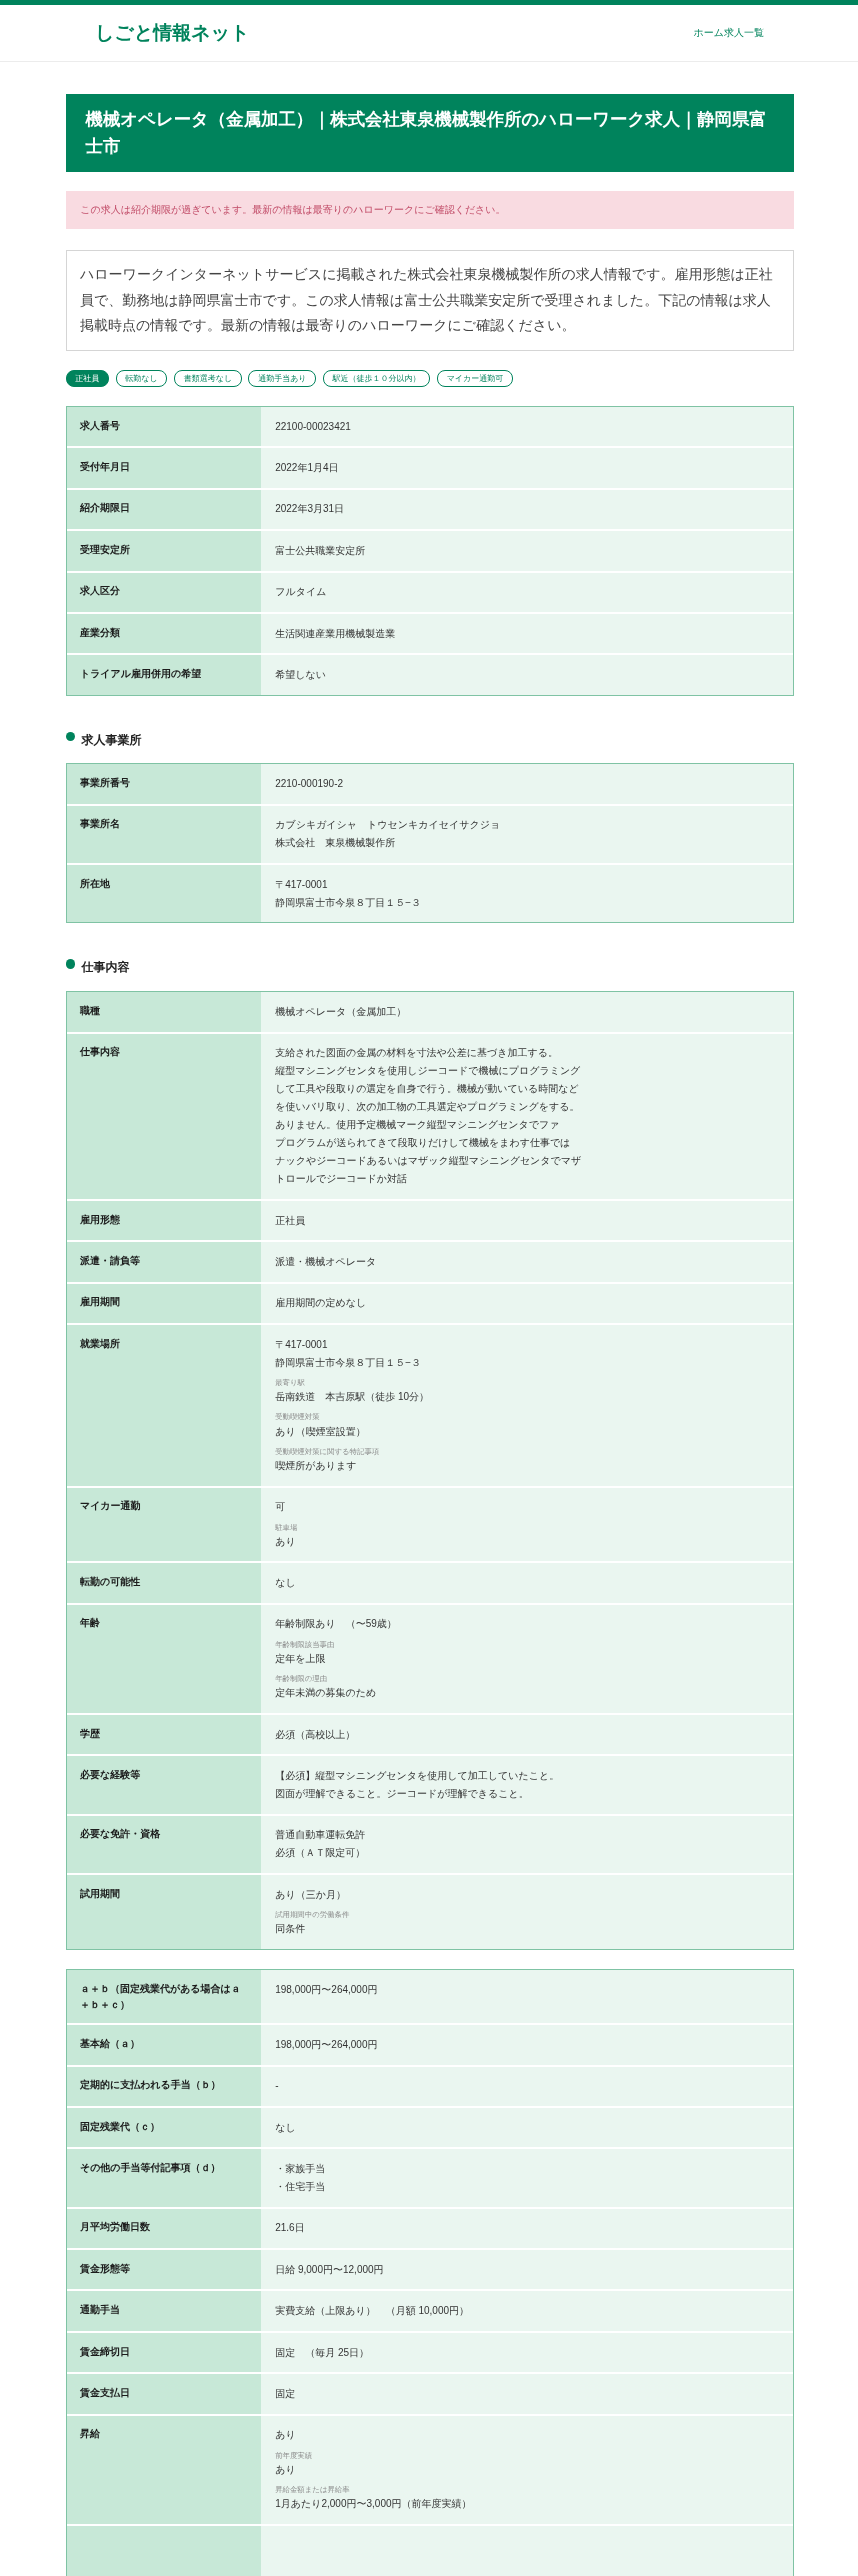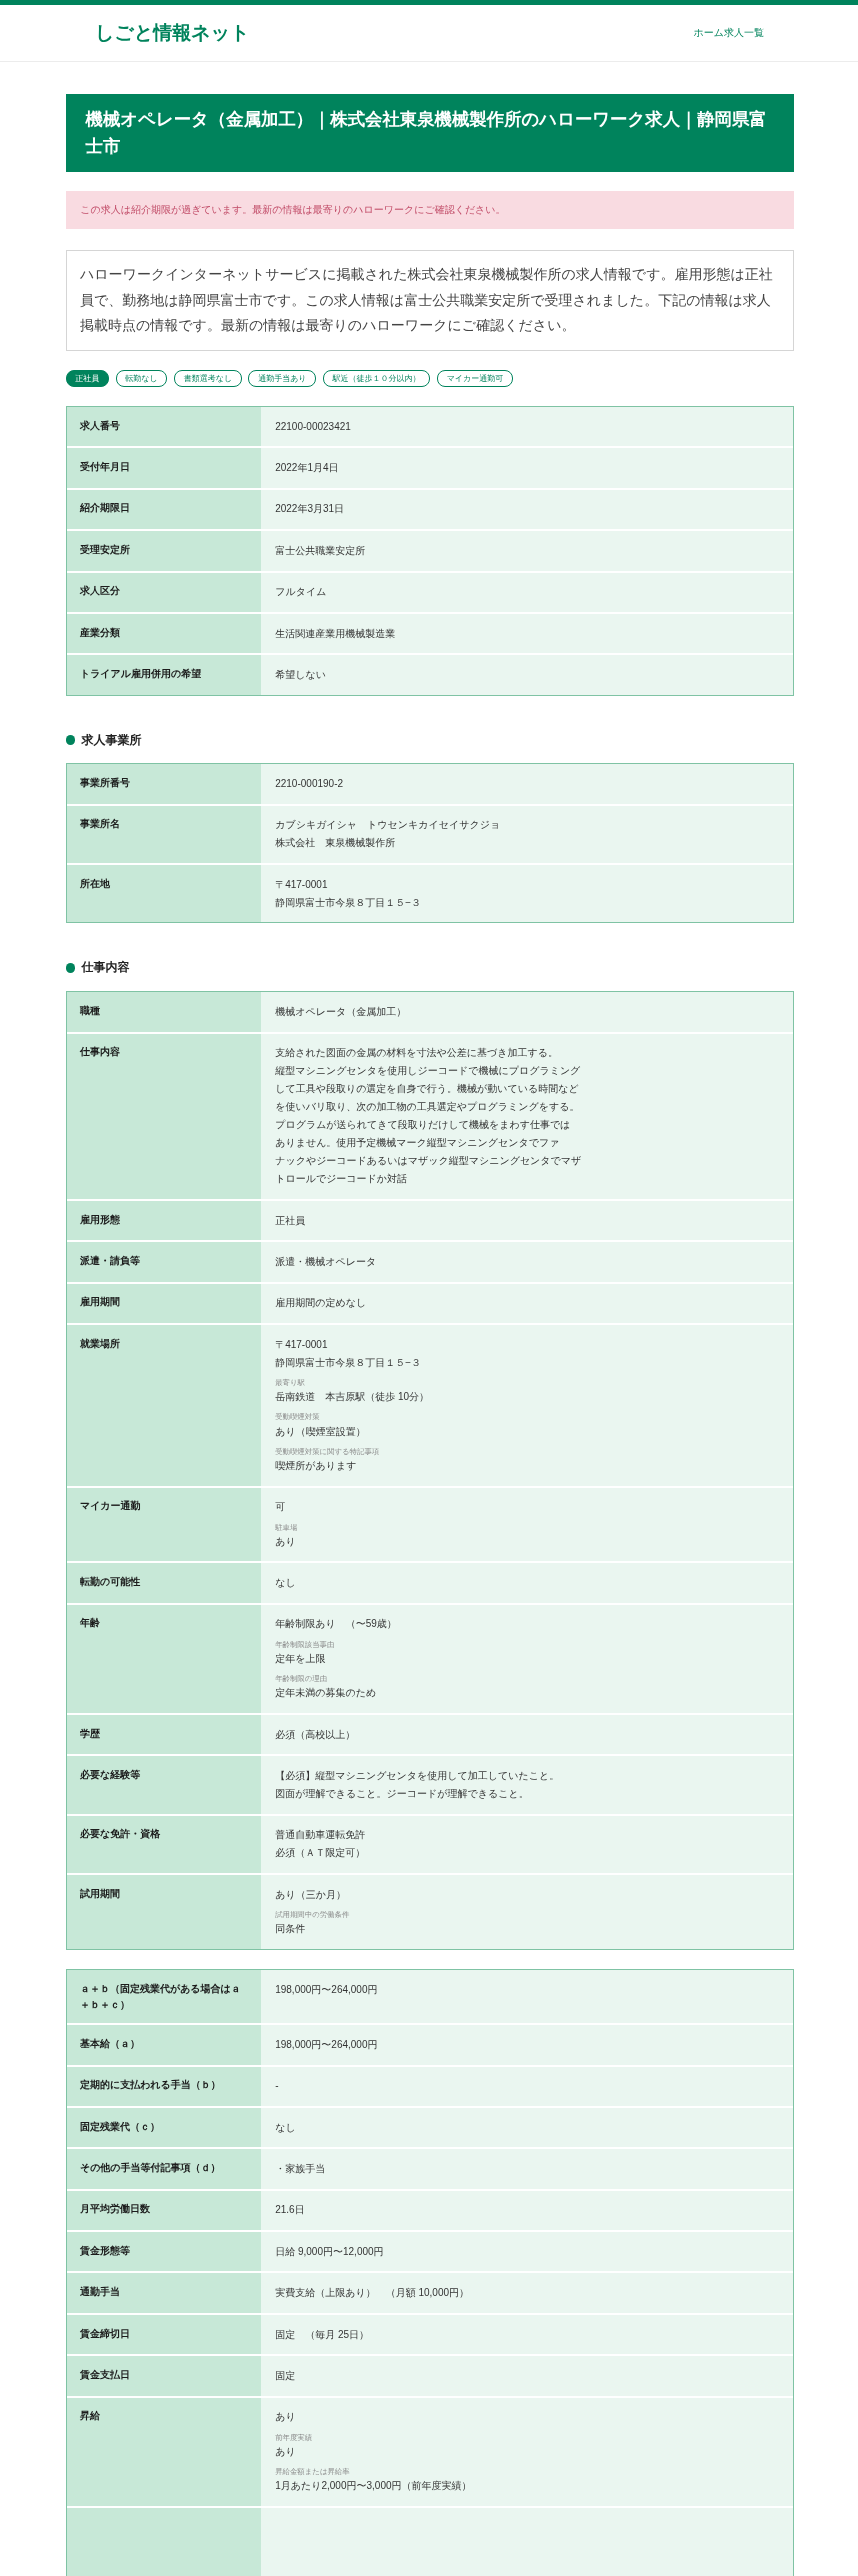--- a/index.html
+++ b/index.html
@@ -32,21 +32,21 @@
   .description {
     margin-top:21.4px; border:0.7px solid #d5d5d5; background:#fff;
     font-size:14px; line-height:1.85; color:#444; padding:10.7px 13.4px;
   }
   .tags { margin-top:19px; display:flex; gap:6.7px; flex-wrap:wrap; align-items:center; }
   .tag { font-size:8px; line-height:1.2; padding:2.7px 8.7px; border-radius:8px; white-space:nowrap; }
   .tag.primary { background:#00835c; color:#fff; border:0.7px solid #00835c; }
   .tag.outline { background:#fff; color:#00835c; border:0.7px solid #00835c; }
 
   .section-heading {
-    margin:36px 0 14.7px; display:flex; align-items:center;
+    margin:36px 0 14.7px; display:flex; 
     font-size:12px; font-weight:bold; color:#222;
   }
   .section-heading .dot {
     width:9.4px; height:9.4px; border-radius:50%;
     background:#00835c; margin-right:6.7px; flex:0 0 auto;
   }
 
   .job-table { margin-top:19px; border:0.7px solid #7fc3a4; background:#fff; }
   .section-heading + .job-table { margin-top:0; }
   .trow {
@@ -184,22 +184,22 @@
             <div class="vline">機械オペレータ（金属加工）</div>
           </div>
         </div>
         <div class="trow">
           <div class="tlabel">仕事内容</div>
           <div class="tvalue">
             <div class="vline">支給された図面の金属の材料を寸法や公差に基づき加工する。</div>
             <div class="vline">縦型マシニングセンタを使用しジーコードで機械にプログラミング</div>
             <div class="vline">して工具や段取りの選定を自身で行う。機械が動いている時間など</div>
             <div class="vline">を使いバリ取り、次の加工物の工具選定やプログラミングをする。</div>
+            <div class="vline">ありません。使用予定機械マーク縦型マシニングセンタでファ</div>
             <div class="vline">プログラムが送られてきて段取りだけして機械をまわす仕事では</div>
-            <div class="vline">ありません。使用予定機械マーク縦型マシニングセンタでファ</div>
             <div class="vline">ナックやジーコードあるいはマザック縦型マシニングセンタでマザ</div>
             <div class="vline">トロールでジーコードか対話</div>
           </div>
         </div>
         <div class="trow">
           <div class="tlabel">雇用形態</div>
           <div class="tvalue">
             <div class="vline">正社員</div>
           </div>
         </div>
@@ -306,20 +306,21 @@
         <div class="trow">
           <div class="tlabel">固定残業代（ｃ）</div>
           <div class="tvalue">
             <div class="vline">なし</div>
           </div>
         </div>
         <div class="trow">
           <div class="tlabel">その他の手当等付記事項（ｄ）</div>
           <div class="tvalue">
             <div class="vline">・家族手当</div>
+            <div class="vline">・住宅手当</div>
           </div>
         </div>
         <div class="trow">
           <div class="tlabel">月平均労働日数</div>
           <div class="tvalue">
             <div class="vline">21.6日</div>
           </div>
         </div>
         <div class="trow">
           <div class="tlabel">賃金形態等</div>

